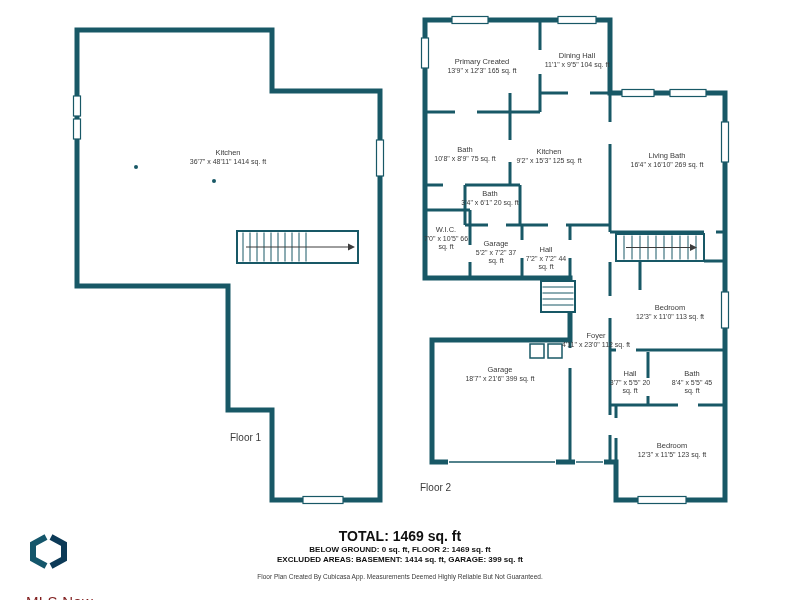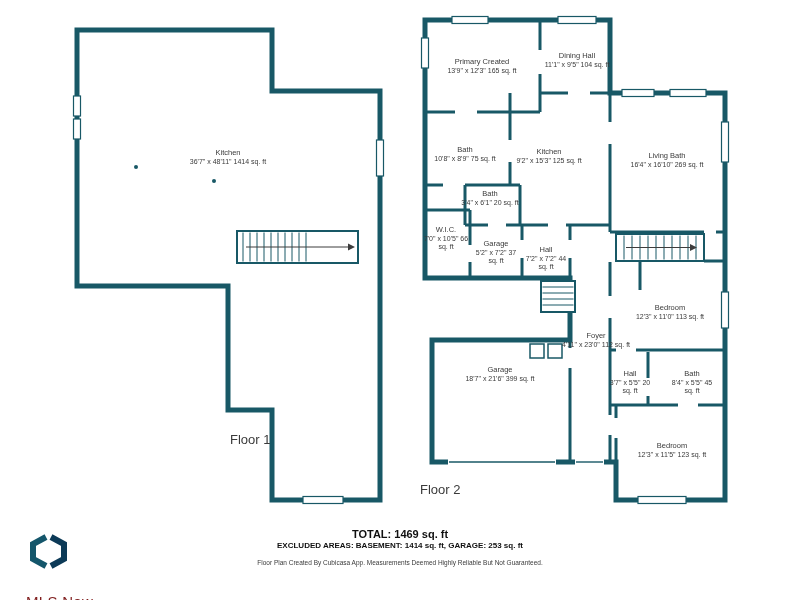--- a/index.html
+++ b/index.html
@@ -14,23 +14,23 @@
   .tread{stroke:#185866;stroke-width:1;fill:none}
   .thinline{stroke:#185866;stroke-width:1.4;fill:none}
   .arrowline{stroke:#3c3c3c;stroke-width:1;fill:none}
   .arrowhead{fill:#3c3c3c}
   .appliance{fill:none;stroke:#185866;stroke-width:1.5}
   .dot{fill:#185866}
   .room-label{position:absolute;transform:translateX(-50%);text-align:center;
     color:#3a3a3a;font-size:7px;line-height:8.5px;white-space:nowrap}
   .room-label .room-name{font-size:7.5px}
   .room-label.wrap{white-space:normal}
-  .floor-label{position:absolute;font-size:13px;color:#3a3a3a}
+  .floor-label{position:absolute;font-size:10px;color:#3a3a3a}
   .summary{position:absolute;left:0;right:0;top:528px;text-align:center;color:#101010}
-  .summary .s1{font-size:11px;font-weight:700}
+  .summary .s1{font-size:14px;font-weight:700}
   .summary .s2{font-size:8px;font-weight:700;margin-top:1px}
   .summary .credit{font-size:6.5px;font-weight:400;color:#3a3a3a;margin-top:9px}
   .logo{position:absolute;left:26px;top:533px}
   .logo .logo-text{font-size:15px;color:#7f1d1d;margin-top:20px;letter-spacing:.3px}
 </style>
 </head>
 <body>
 
 <div class="stage">
 
@@ -200,21 +200,22 @@
       <div class="room-name">Bedroom</div>
       <div class="room-dims">12'3" x 11'5" 123 sq. ft</div>
     </div>
 
     <div class="floor-label" style="left:230px;top:432px">Floor 1</div>
     <div class="floor-label" style="left:420px;top:482px">Floor 2</div>
   </div>
 
   <div class="summary">
     <div class="s1">TOTAL: 1469 sq. ft</div>
-    <div class="s2">EXCLUDED AREAS: BASEMENT: 1414 sq. ft, GARAGE: 253 sq. ft</div>
+    <div class="s2">BELOW GROUND: 0 sq. ft, FLOOR 2: 1469 sq. ft</div>
+    <div class="s2">EXCLUDED AREAS: BASEMENT: 1414 sq. ft, GARAGE: 399 sq. ft</div>
     <div class="credit">Floor Plan Created By Cubicasa App. Measurements Deemed Highly Reliable But Not Guaranteed.</div>
   </div>
 
   <div class="logo">
     <svg width="46" height="36" viewBox="0 0 46 36">
       <path d="M20 4 L7 11 V26 L20 33" fill="none" stroke="#14566b" stroke-width="6"></path>
       <path d="M25 4 L38 11 V26 L25 33" fill="none" stroke="#0c3a57" stroke-width="6"></path>
     </svg>
     <div class="logo-text">MLS Now</div>
   </div>

